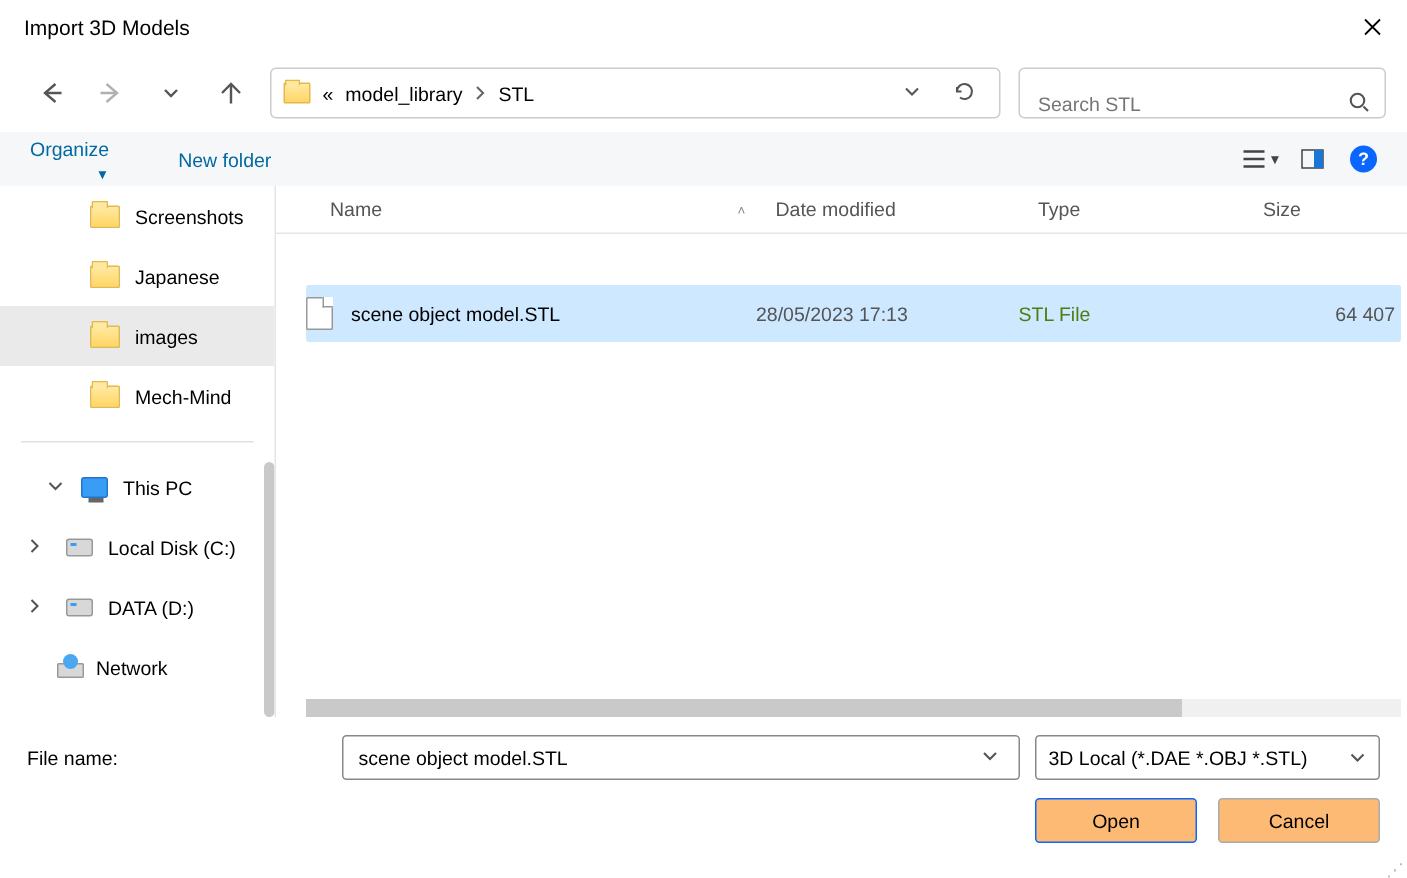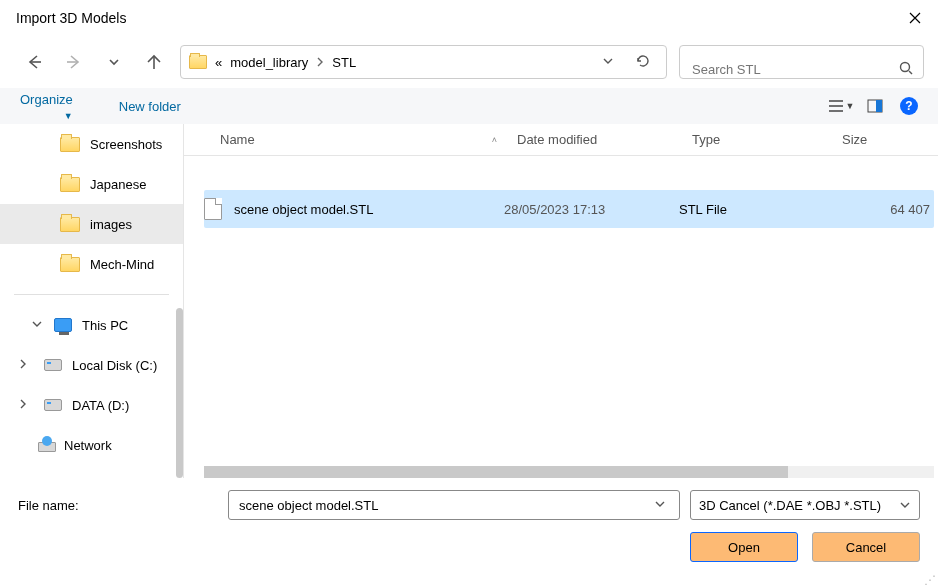--- a/index.html
+++ b/index.html
@@ -58,21 +58,21 @@
   .col-name .sort { font-size: 9px; color: #888; margin-left: auto; margin-right: 12px; }
   .col-date { width: 175px; padding-left: 8px; }
   .col-type { width: 150px; padding-left: 8px; }
   .col-size { flex: 1; padding-left: 8px; }
   .file-row { height: 38px; display: flex; align-items: center; margin: 6px 4px 0 20px; border-radius: 2px; cursor: pointer; }
   .file-row.sel { background: #cde8ff; }
   .file-icon { width: 18px; height: 22px; background: #fff; border: 1px solid #999; border-radius: 1px; margin-right: 12px; position: relative; flex-shrink: 0; }
   .file-icon::before { content:""; position:absolute; top:-1px; right:-1px; width:6px; height:6px; background:#fff; border-left:1px solid #999; border-bottom:1px solid #999; }
   .fr-name { width: 300px; display: flex; align-items: center; }
   .fr-date { width: 175px; color: #555; }
-  .fr-type { width: 150px; color: #000000; }
+  .fr-type { width: 150px; color: #4d7c0f; }
   .fr-size { flex: 1; text-align: right; padding-right: 4px; color: #555; }
   .file-hscroll { height: 12px; margin: auto 4px 0 20px; background: #f0f0f0; position: relative; }
   .file-hscroll::before { content:""; position:absolute; left:0; top:0; width:80%; height:100%; background:#c9c9c9; }
 
   .footer { padding: 12px 18px 12px 18px; }
   .fn-row { display: flex; align-items: center; gap: 10px; margin-bottom: 12px; }
   .fn-label { width: 200px; padding-right: 6px; }
   .fn-input { flex: 1; height: 30px; border: 1px solid #888; border-radius: 3px; display: flex; align-items: center; padding: 0 8px; }
   .fn-input input { border: none; outline: none; flex: 1; font-size: 13px; }
   .fn-drop { width: 22px; text-align: center; color: #555; cursor: pointer; }
@@ -251,21 +251,21 @@
 <div class="footer">
   <div class="fn-row">
     <span class="fn-label">File name:</span>
     <div class="fn-input">
       <input value="scene object model.STL" style="">
       <span class="fn-drop"><svg width="12" height="12" viewBox="0 0 12 12">
             <path d="M2 4 L6 8 L10 4" stroke="#555" stroke-width="1.4" fill="none"></path>
           </svg></span>
     </div>
     <div class="filter-box">
-      <span style="flex:1">3D Cancel (*.DAE *.OBJ *.STL)</span>
+      <span style="flex:1">3D Local (*.DAE *.OBJ *.STL)</span>
       <svg width="12" height="12" viewBox="0 0 12 12">
           <path d="M2 4 L6 8 L10 4" stroke="#555" stroke-width="1.4" fill="none"></path>
         </svg>
     </div>
   </div>
   <div class="btn-row">
     <div class="btn primary">Open</div>
     <div class="btn">Cancel</div>
   </div>
 </div>

